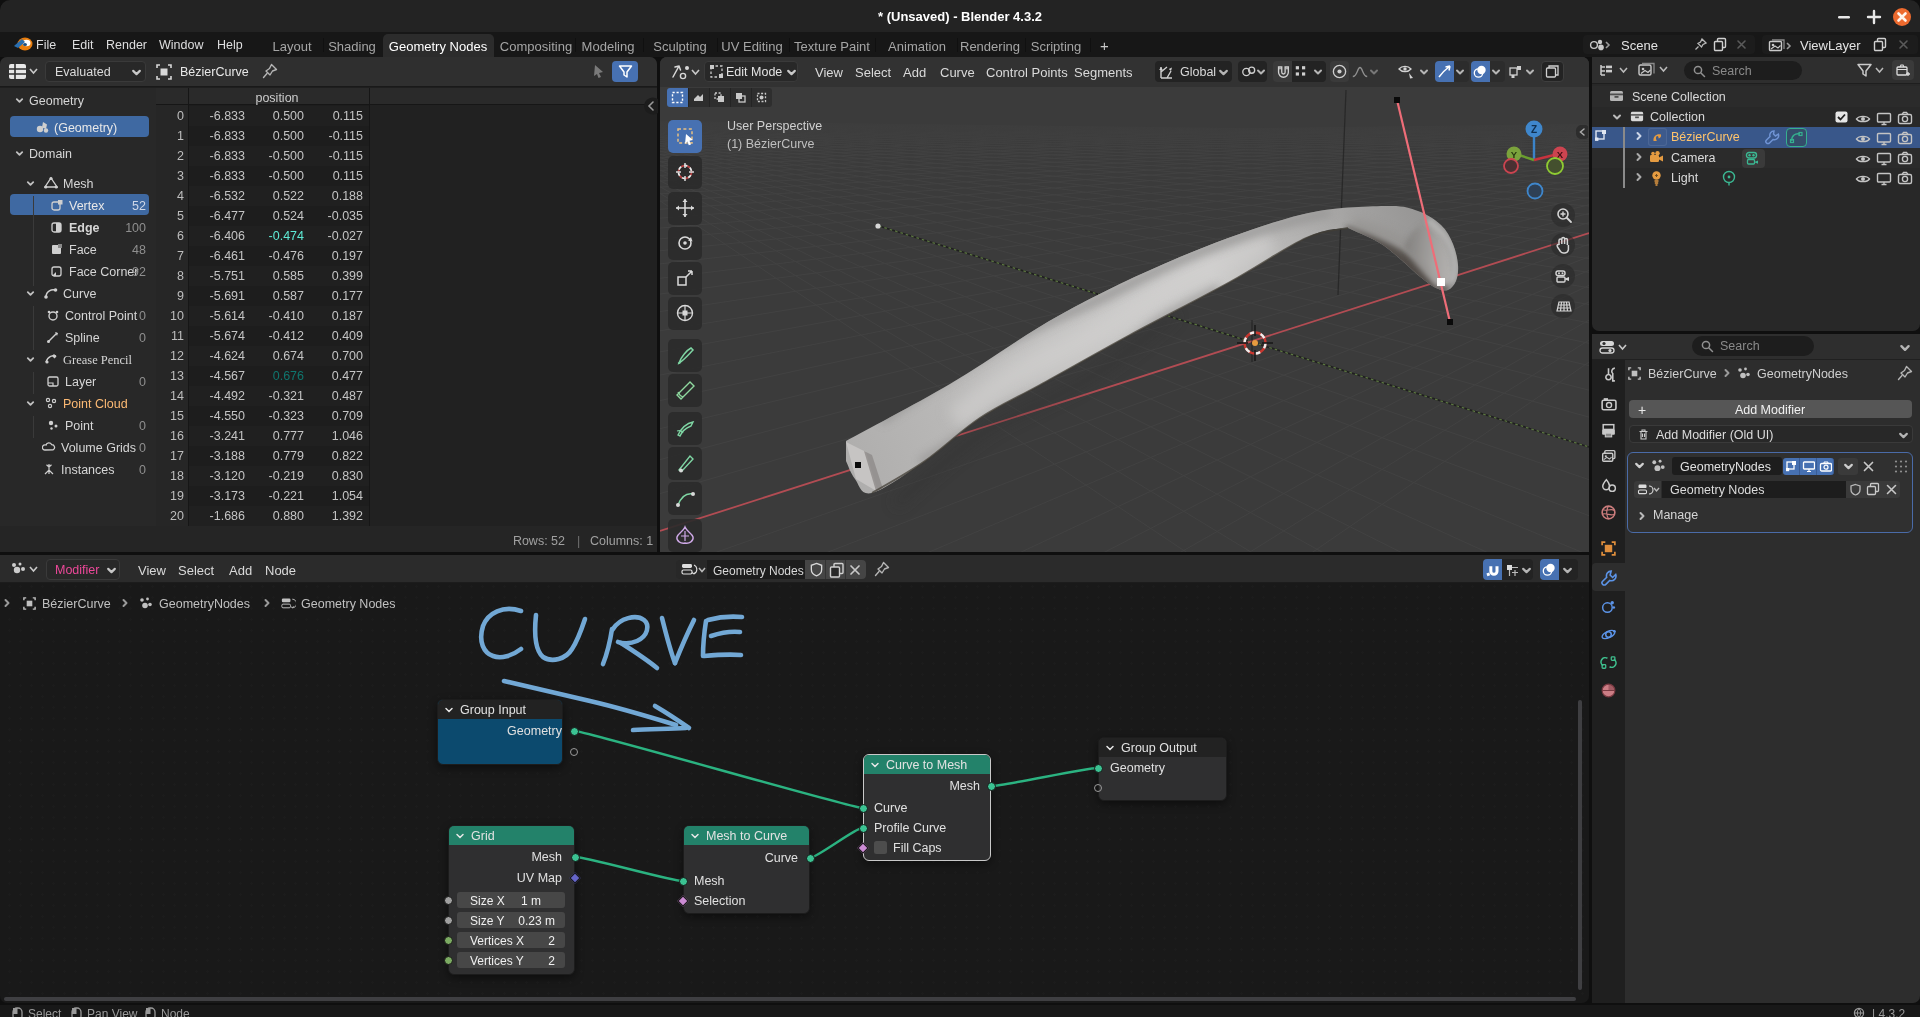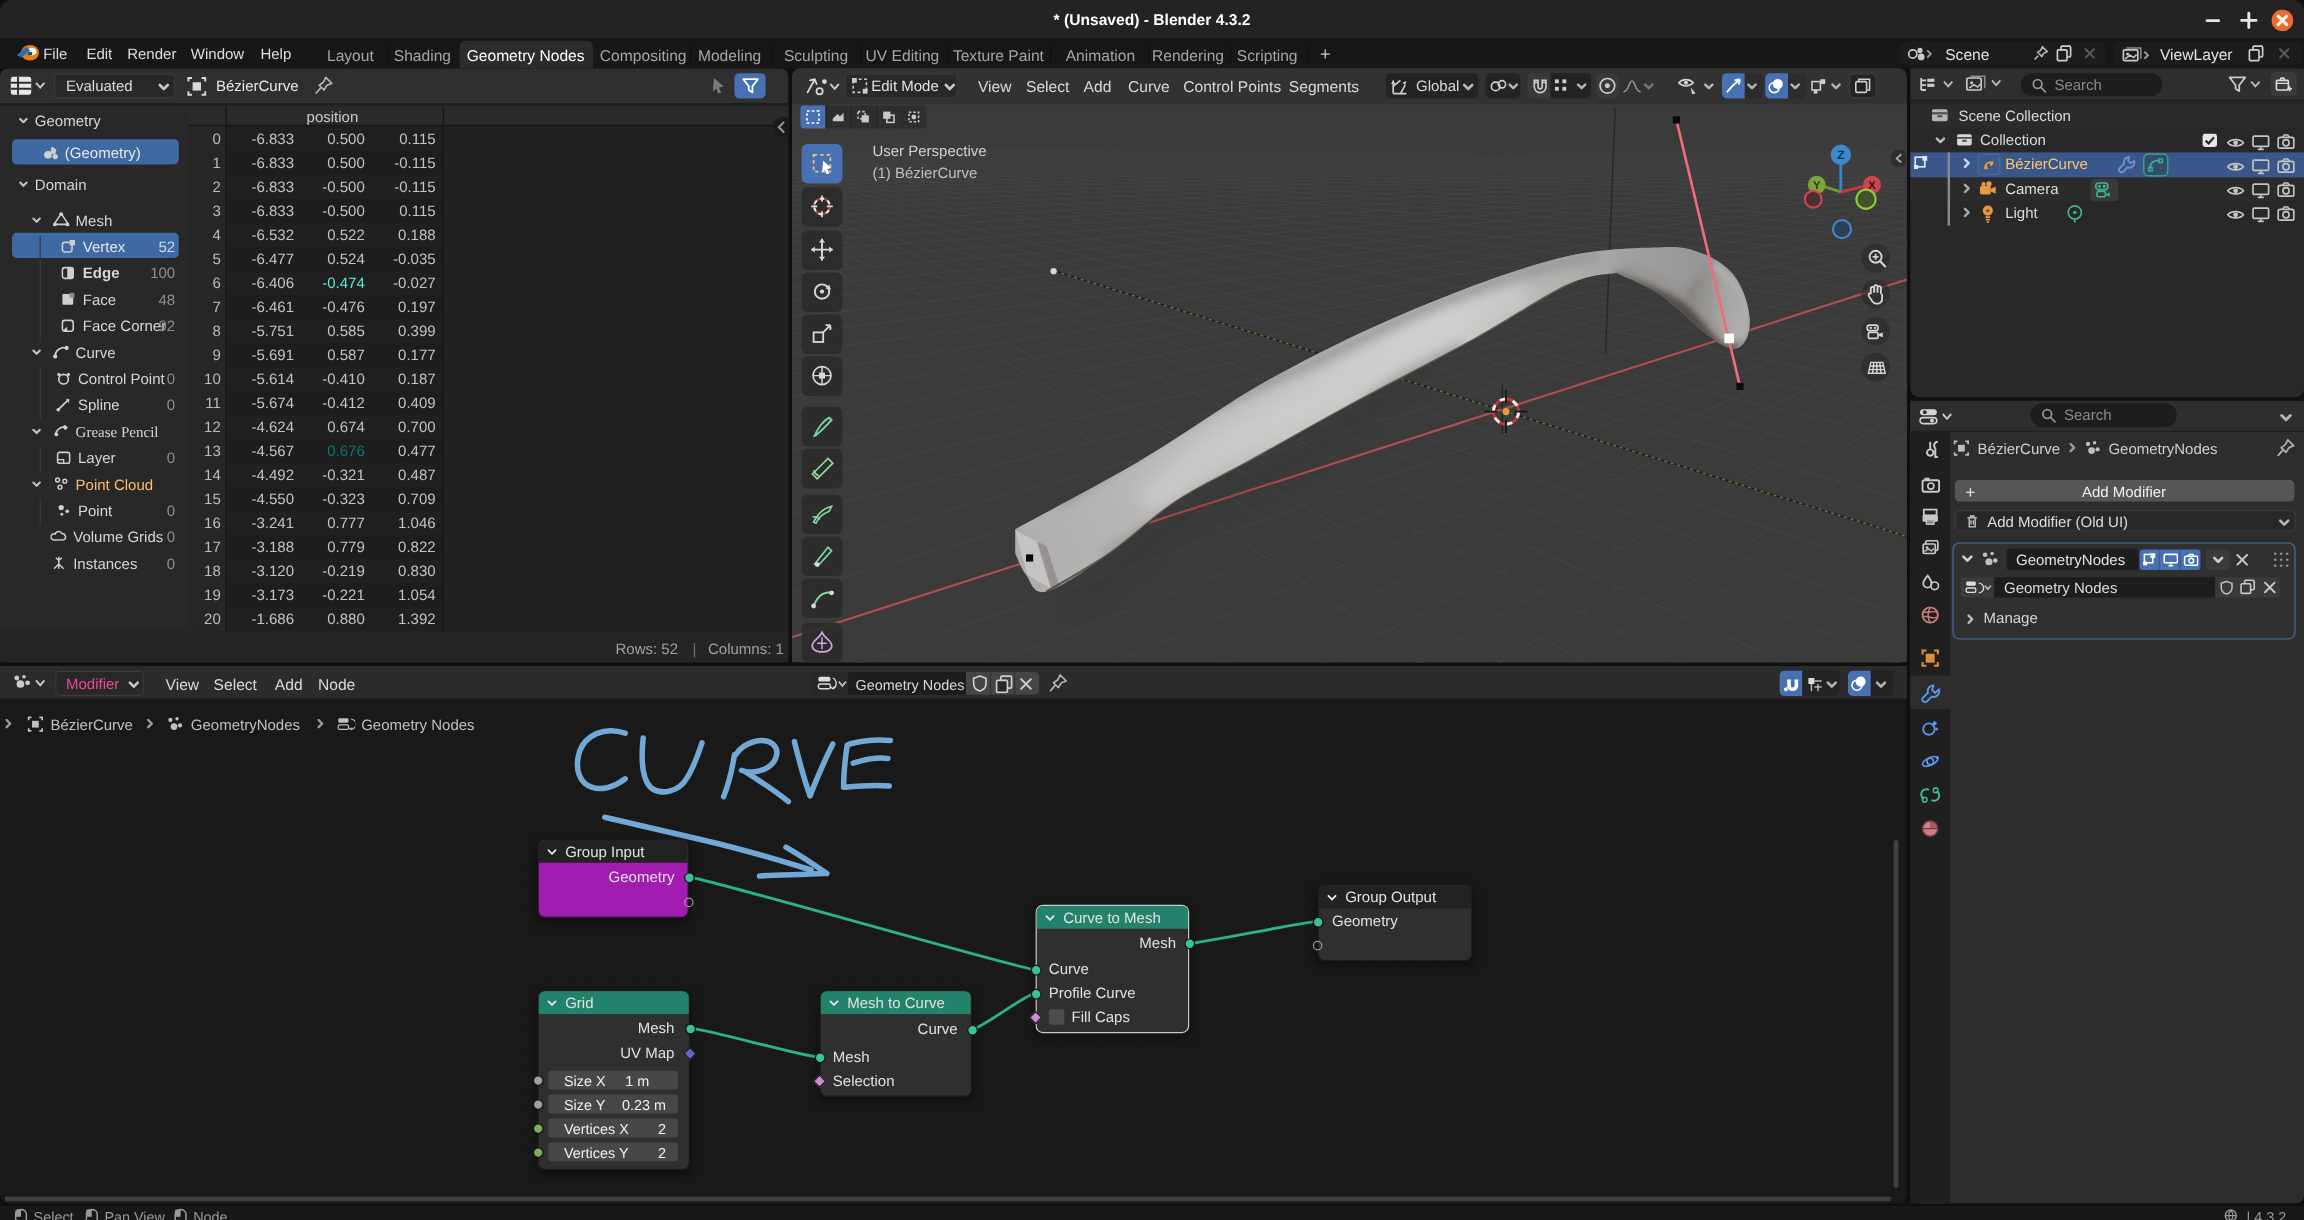--- a/index.html
+++ b/index.html
@@ -847,21 +847,21 @@
 <path d="M 655,706 C 667,713 679,721 689,728"></path>
 <path d="M 633,730 C 650,729 668,729 686,728"></path>
 </g>
 </svg>
 <svg class="abs" style="left:0;top:555px" width="1589" height="448" viewBox="0 555 1589 448">
     <path d="M 575,731 C 585,731 852,808 862,808" fill="none" stroke="#2bb381" stroke-width="2.4"></path>
     <path d="M 576,857 C 586,857 672,881 682,881" fill="none" stroke="#2bb381" stroke-width="2.4"></path>
     <path d="M 810,858 C 816.24,858 855.76,828 862,828" fill="none" stroke="#2bb381" stroke-width="2.4"></path>
     <path d="M 992,786 C 1002,786 1087,768 1097,768" fill="none" stroke="#2bb381" stroke-width="2.4"></path>
   </svg>
-<div class="abs" style="left:448px;top:699px;width:126px;height:66px;background:#a21caf;border:1px solid #1c1c1c;border-radius:6px;box-shadow:0 3px 8px rgba(0,0,0,0.45)">
+<div class="abs" style="left:437px;top:699px;width:126px;height:66px;background:#0c4a6e;border:1px solid #1c1c1c;border-radius:6px;box-shadow:0 3px 8px rgba(0,0,0,0.45)">
     <div style="position:absolute;left:0;top:0;right:0;height:19px;background:#222222;border-radius:5px 5px 0 0"></div>
     <svg style="position:absolute;left:6px;top:5px" width="10" height="10" viewBox="0 0 10 10">
       <path d="M2 3.5 L5 6.5 L8 3.5" fill="none" stroke="#e8e8e8" stroke-width="1.5" stroke-linecap="round"></path>
     </svg>
     <div style="position:absolute;left:22px;top:3px;font-size:12.5px;color:#e2e2e2;white-space:nowrap">Group Input</div>
   </div>
 <div class="txt" style="left:458px;top:725px;width:104px;text-align:right;font-size:12.5px;color:#e0e0e0;line-height:1">Geometry</div>
 <div class="abs" style="left:448px;top:825px;width:127px;height:150px;background:#2f2f30;border:1px solid #1c1c1c;border-radius:6px;box-shadow:0 3px 8px rgba(0,0,0,0.45)">
     <div style="position:absolute;left:0;top:0;right:0;height:19px;background:#23826a;border-radius:5px 5px 0 0"></div>
     <svg style="position:absolute;left:6px;top:5px" width="10" height="10" viewBox="0 0 10 10">

